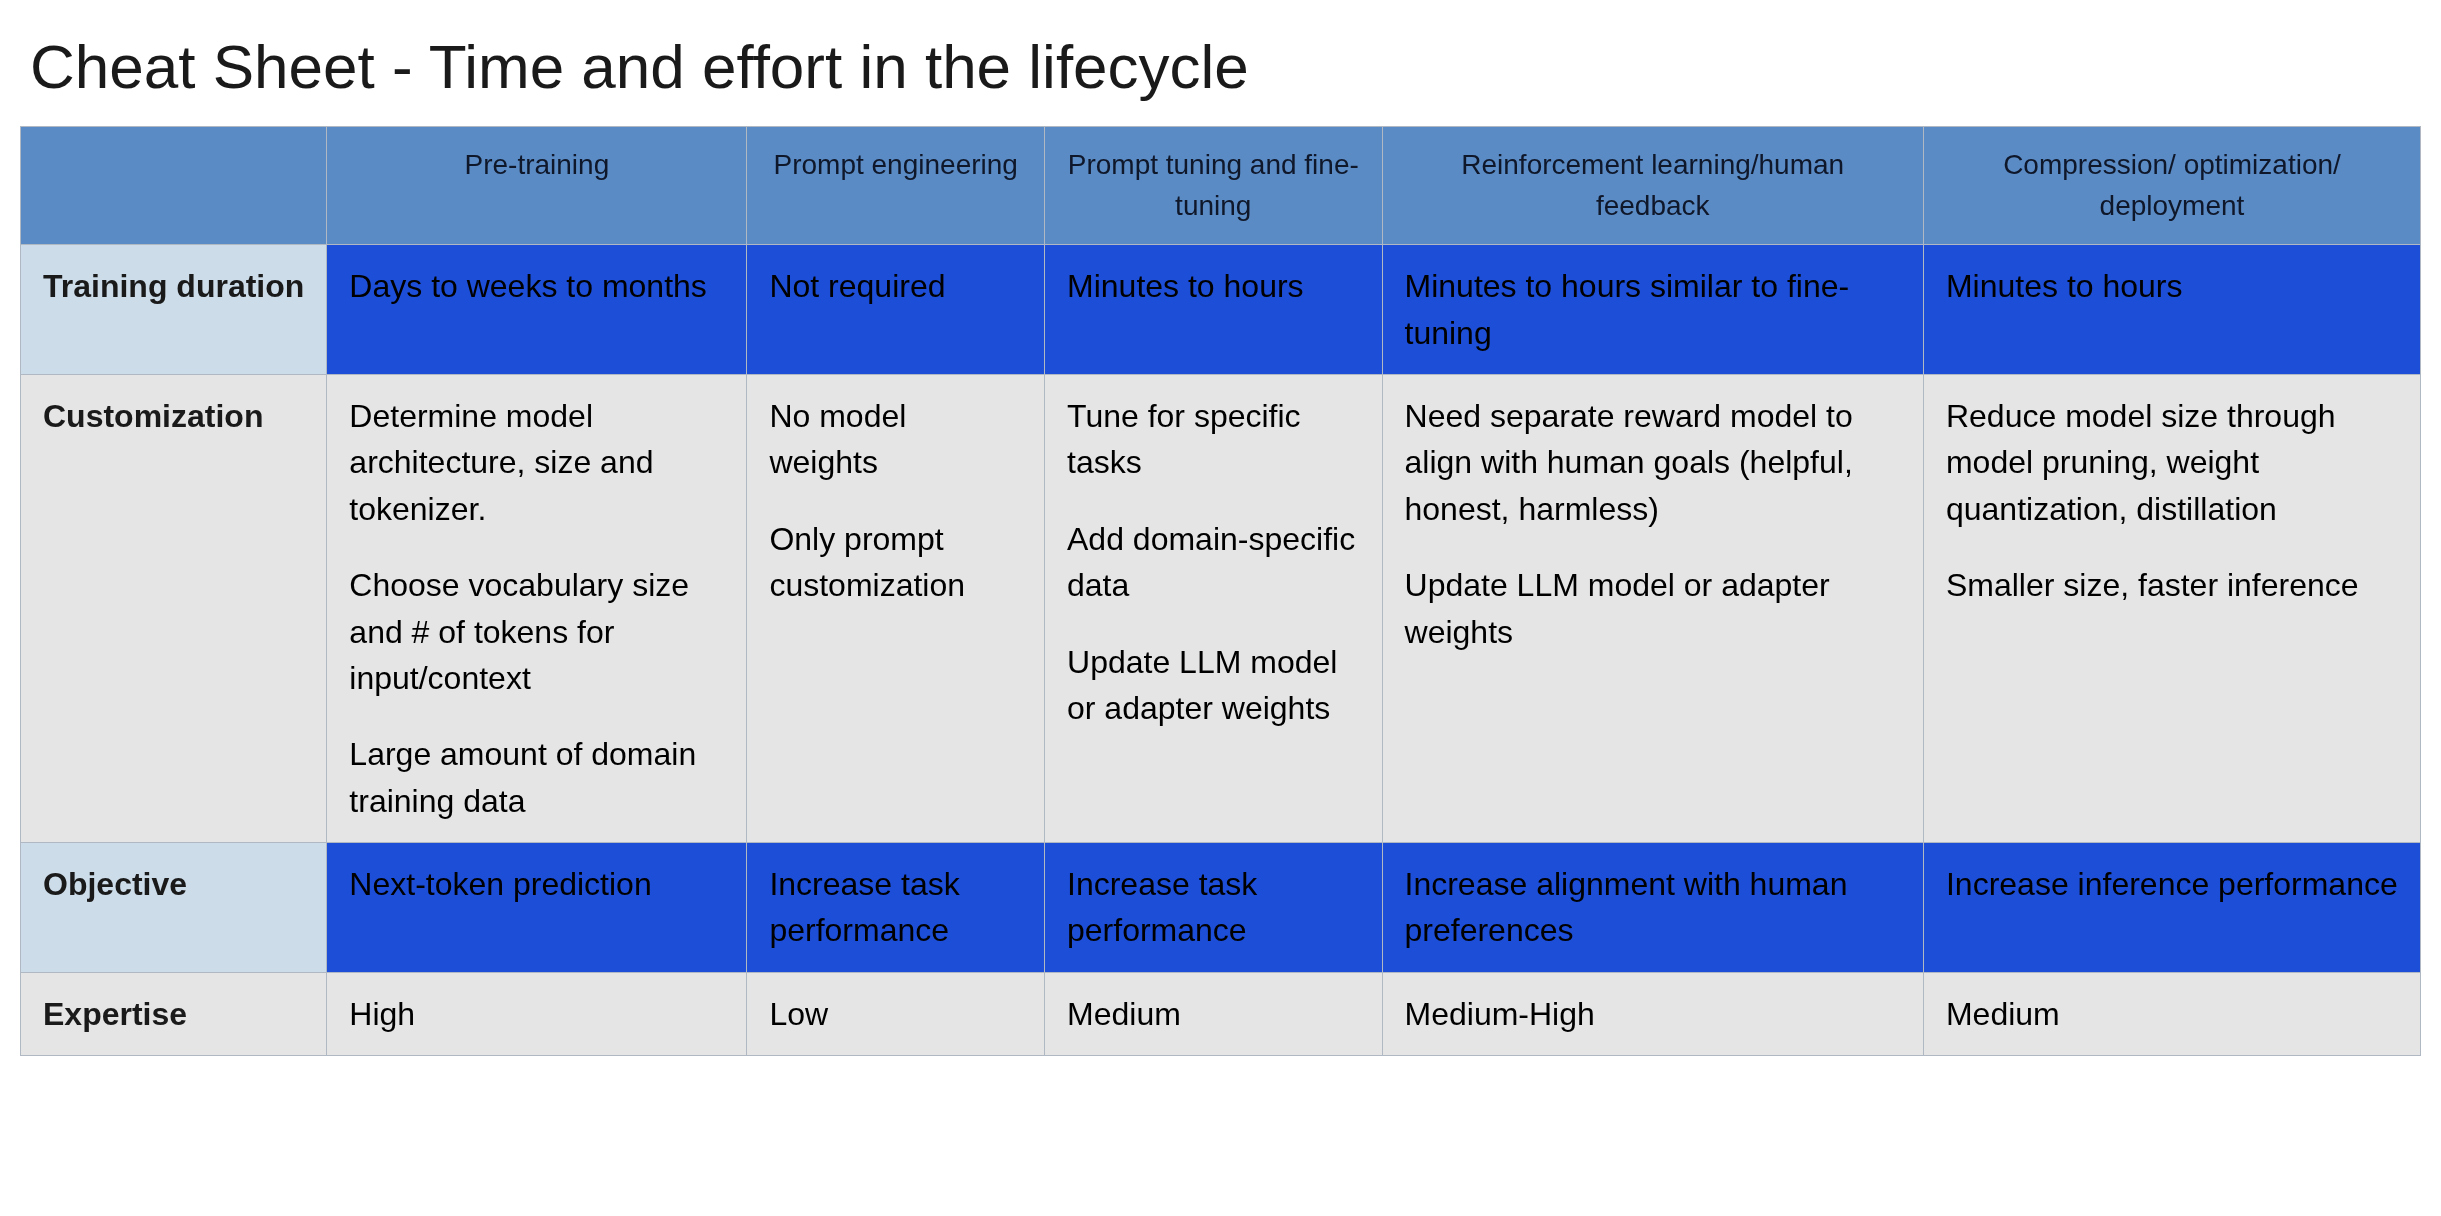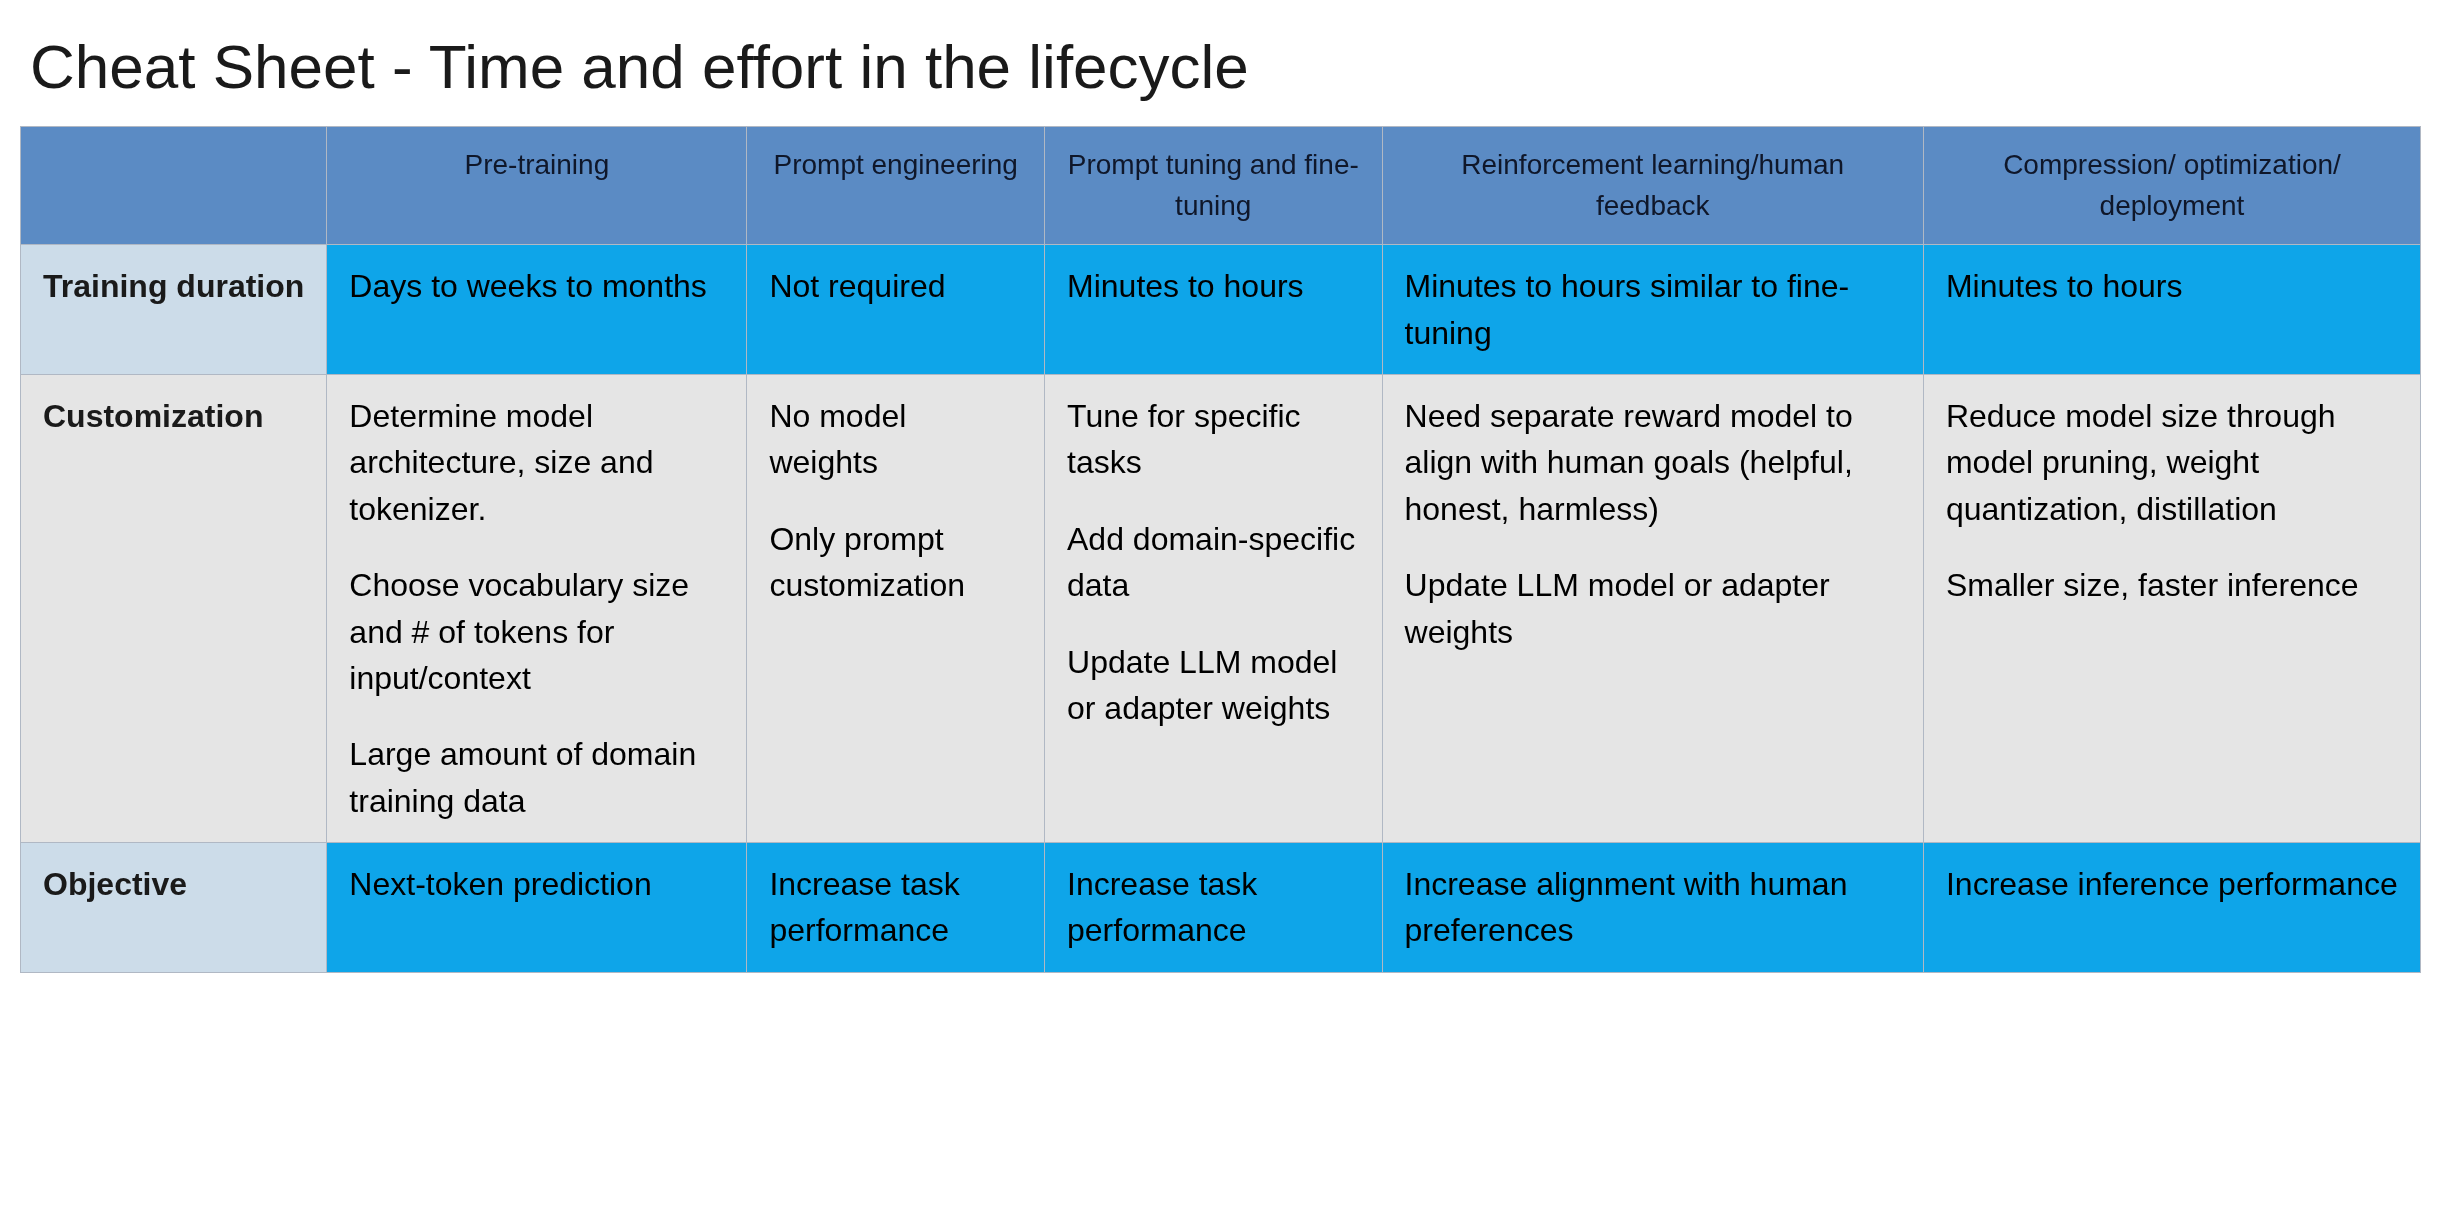--- a/index.html
+++ b/index.html
@@ -56,21 +56,21 @@
     .row-label {
       background-color: #d6e4f0;
       font-weight: 700;
       font-size: 28px;
       color: #1a1a1a;
       white-space: nowrap;
     }
 
     
     .row-even td {
-      background-color: #0ea5e9;
+      background-color: #1d4ed8;
     }
 
     .row-odd td {
       background-color: #e5e5e5;
     }
 
     .row-even .row-label {
       background-color: #ccdce9;
     }
 
@@ -153,14 +153,32 @@
         <td>
           <p>Increase task performance</p>
         </td>
         <td>
           <p>Increase alignment with human preferences</p>
         </td>
         <td>
           <p>Increase inference performance</p>
         </td>
       </tr>
+      <tr class="row-odd">
+        <td class="row-label">Expertise</td>
+        <td>
+          <p>High</p>
+        </td>
+        <td>
+          <p>Low</p>
+        </td>
+        <td>
+          <p>Medium</p>
+        </td>
+        <td>
+          <p>Medium-High</p>
+        </td>
+        <td>
+          <p>Medium</p>
+        </td>
+      </tr>
     </tbody>
 </table>
 
 </body></html>

